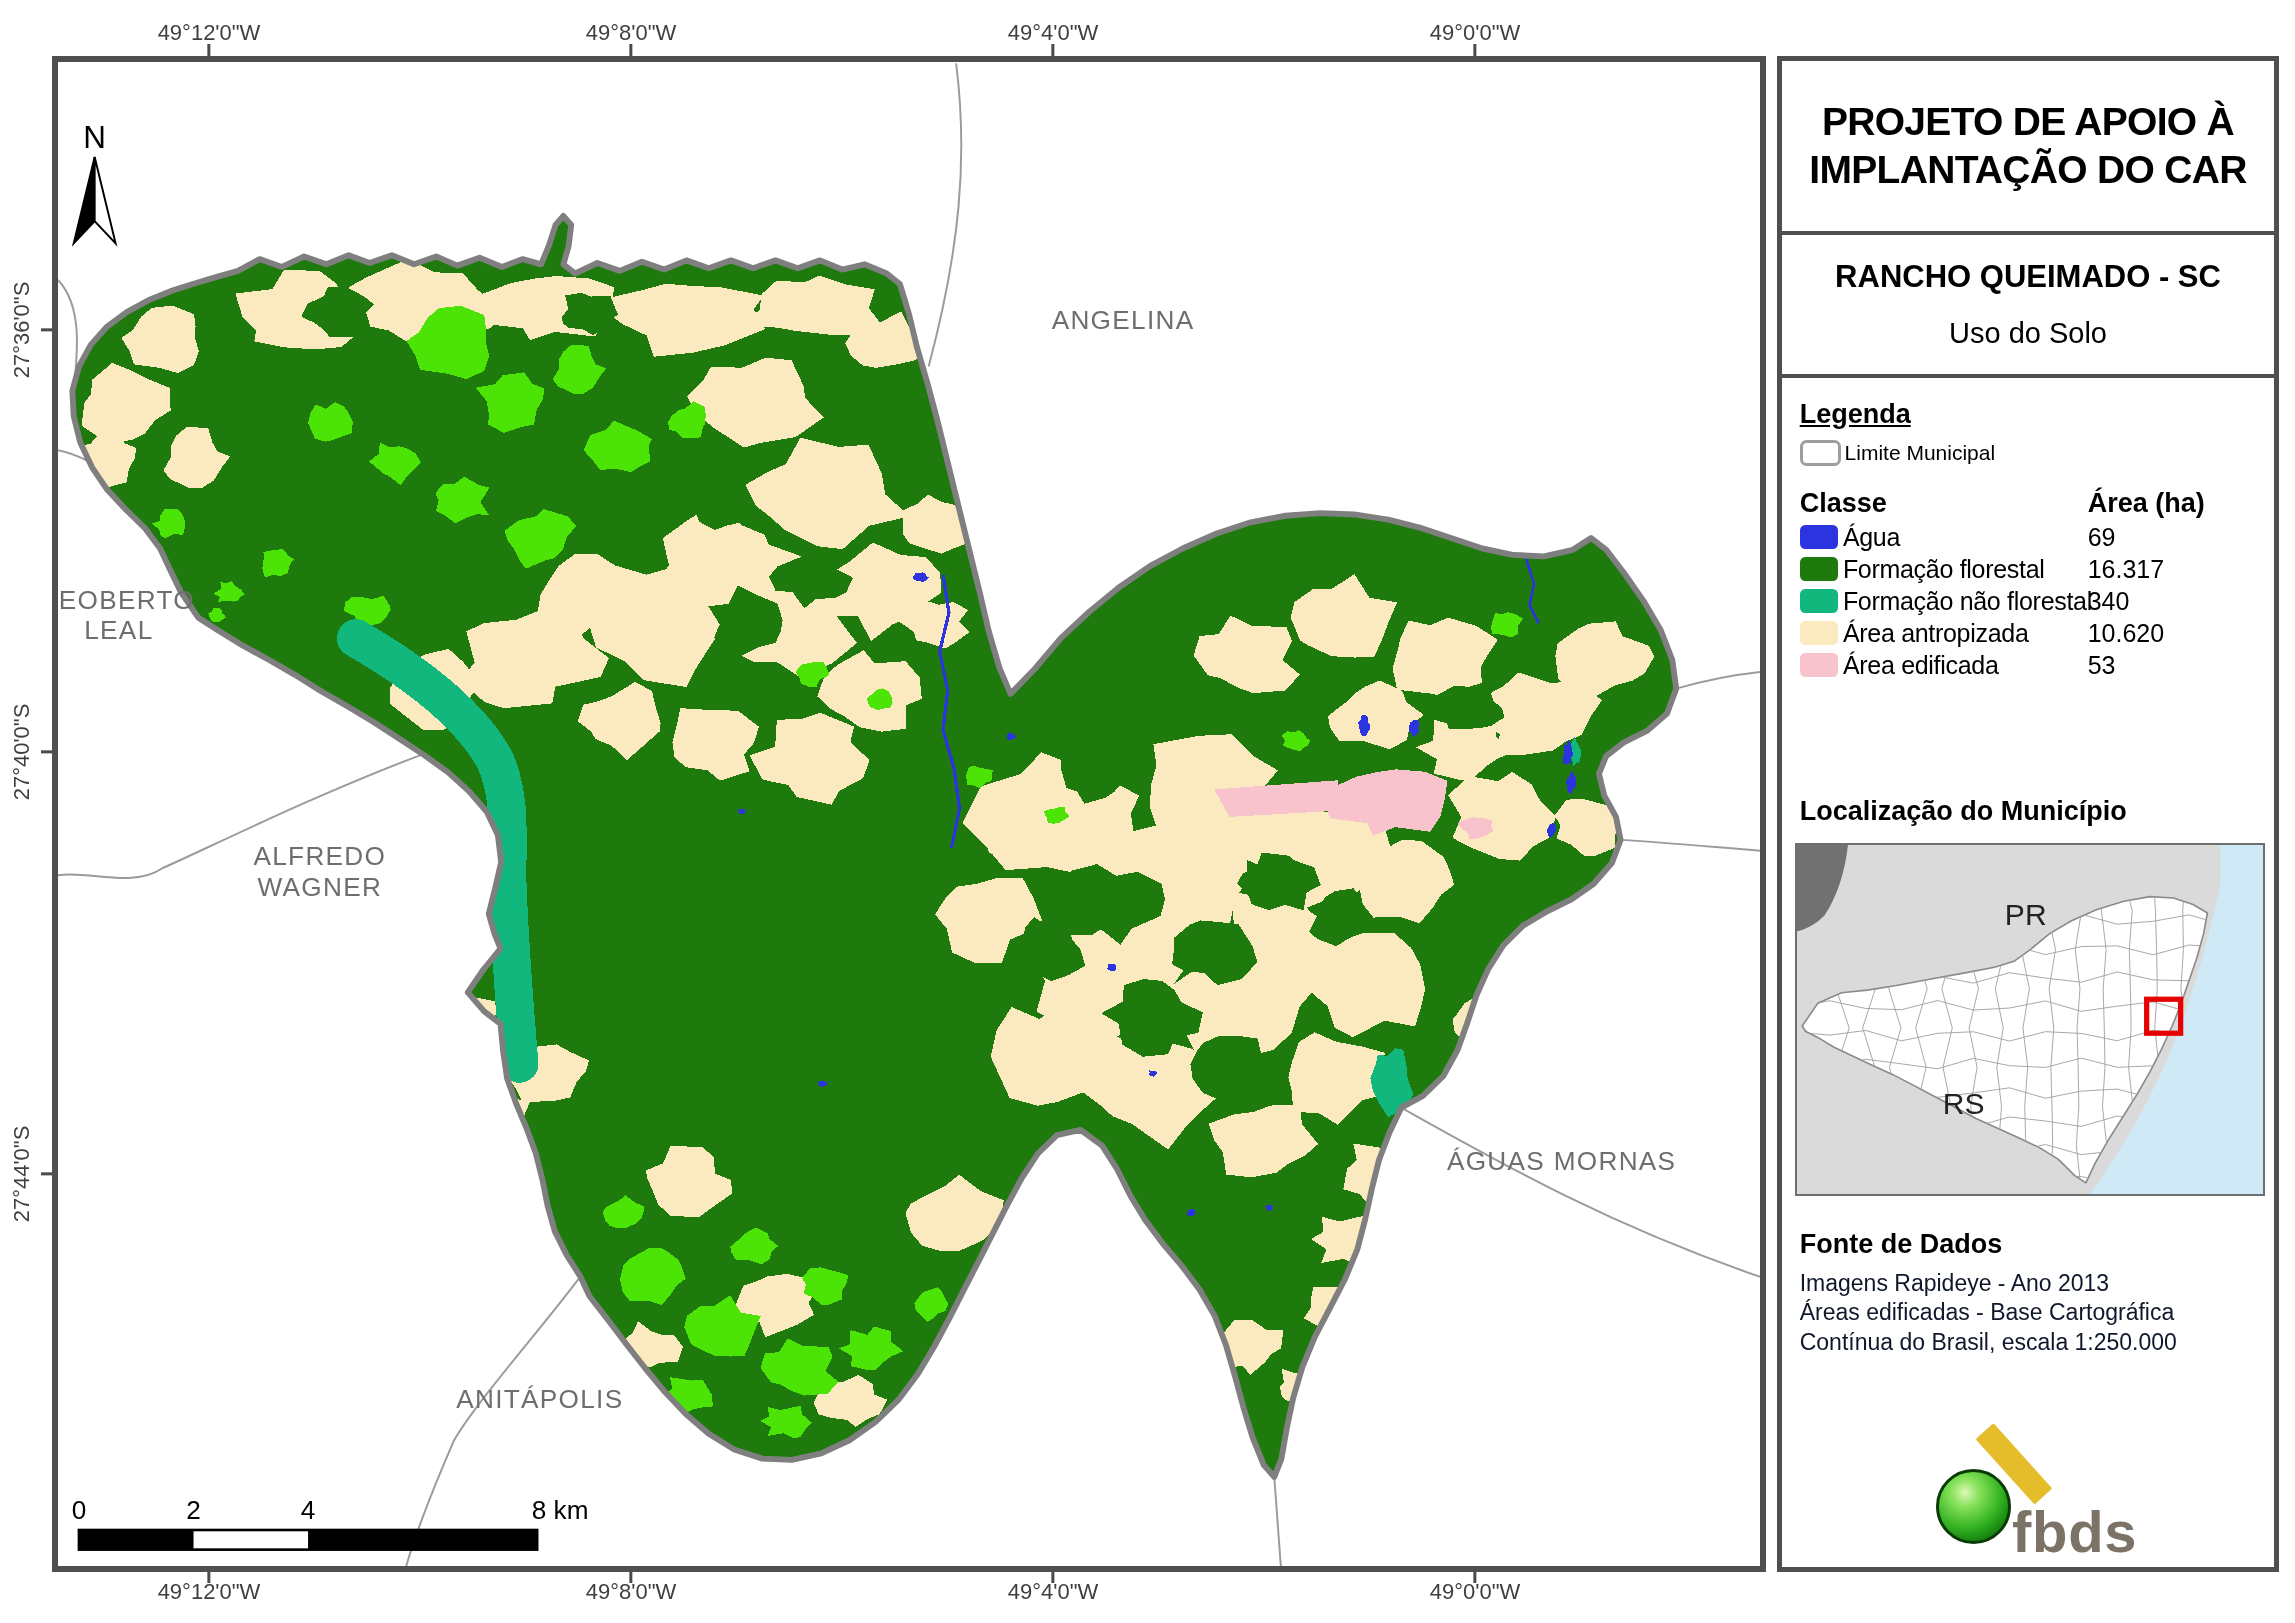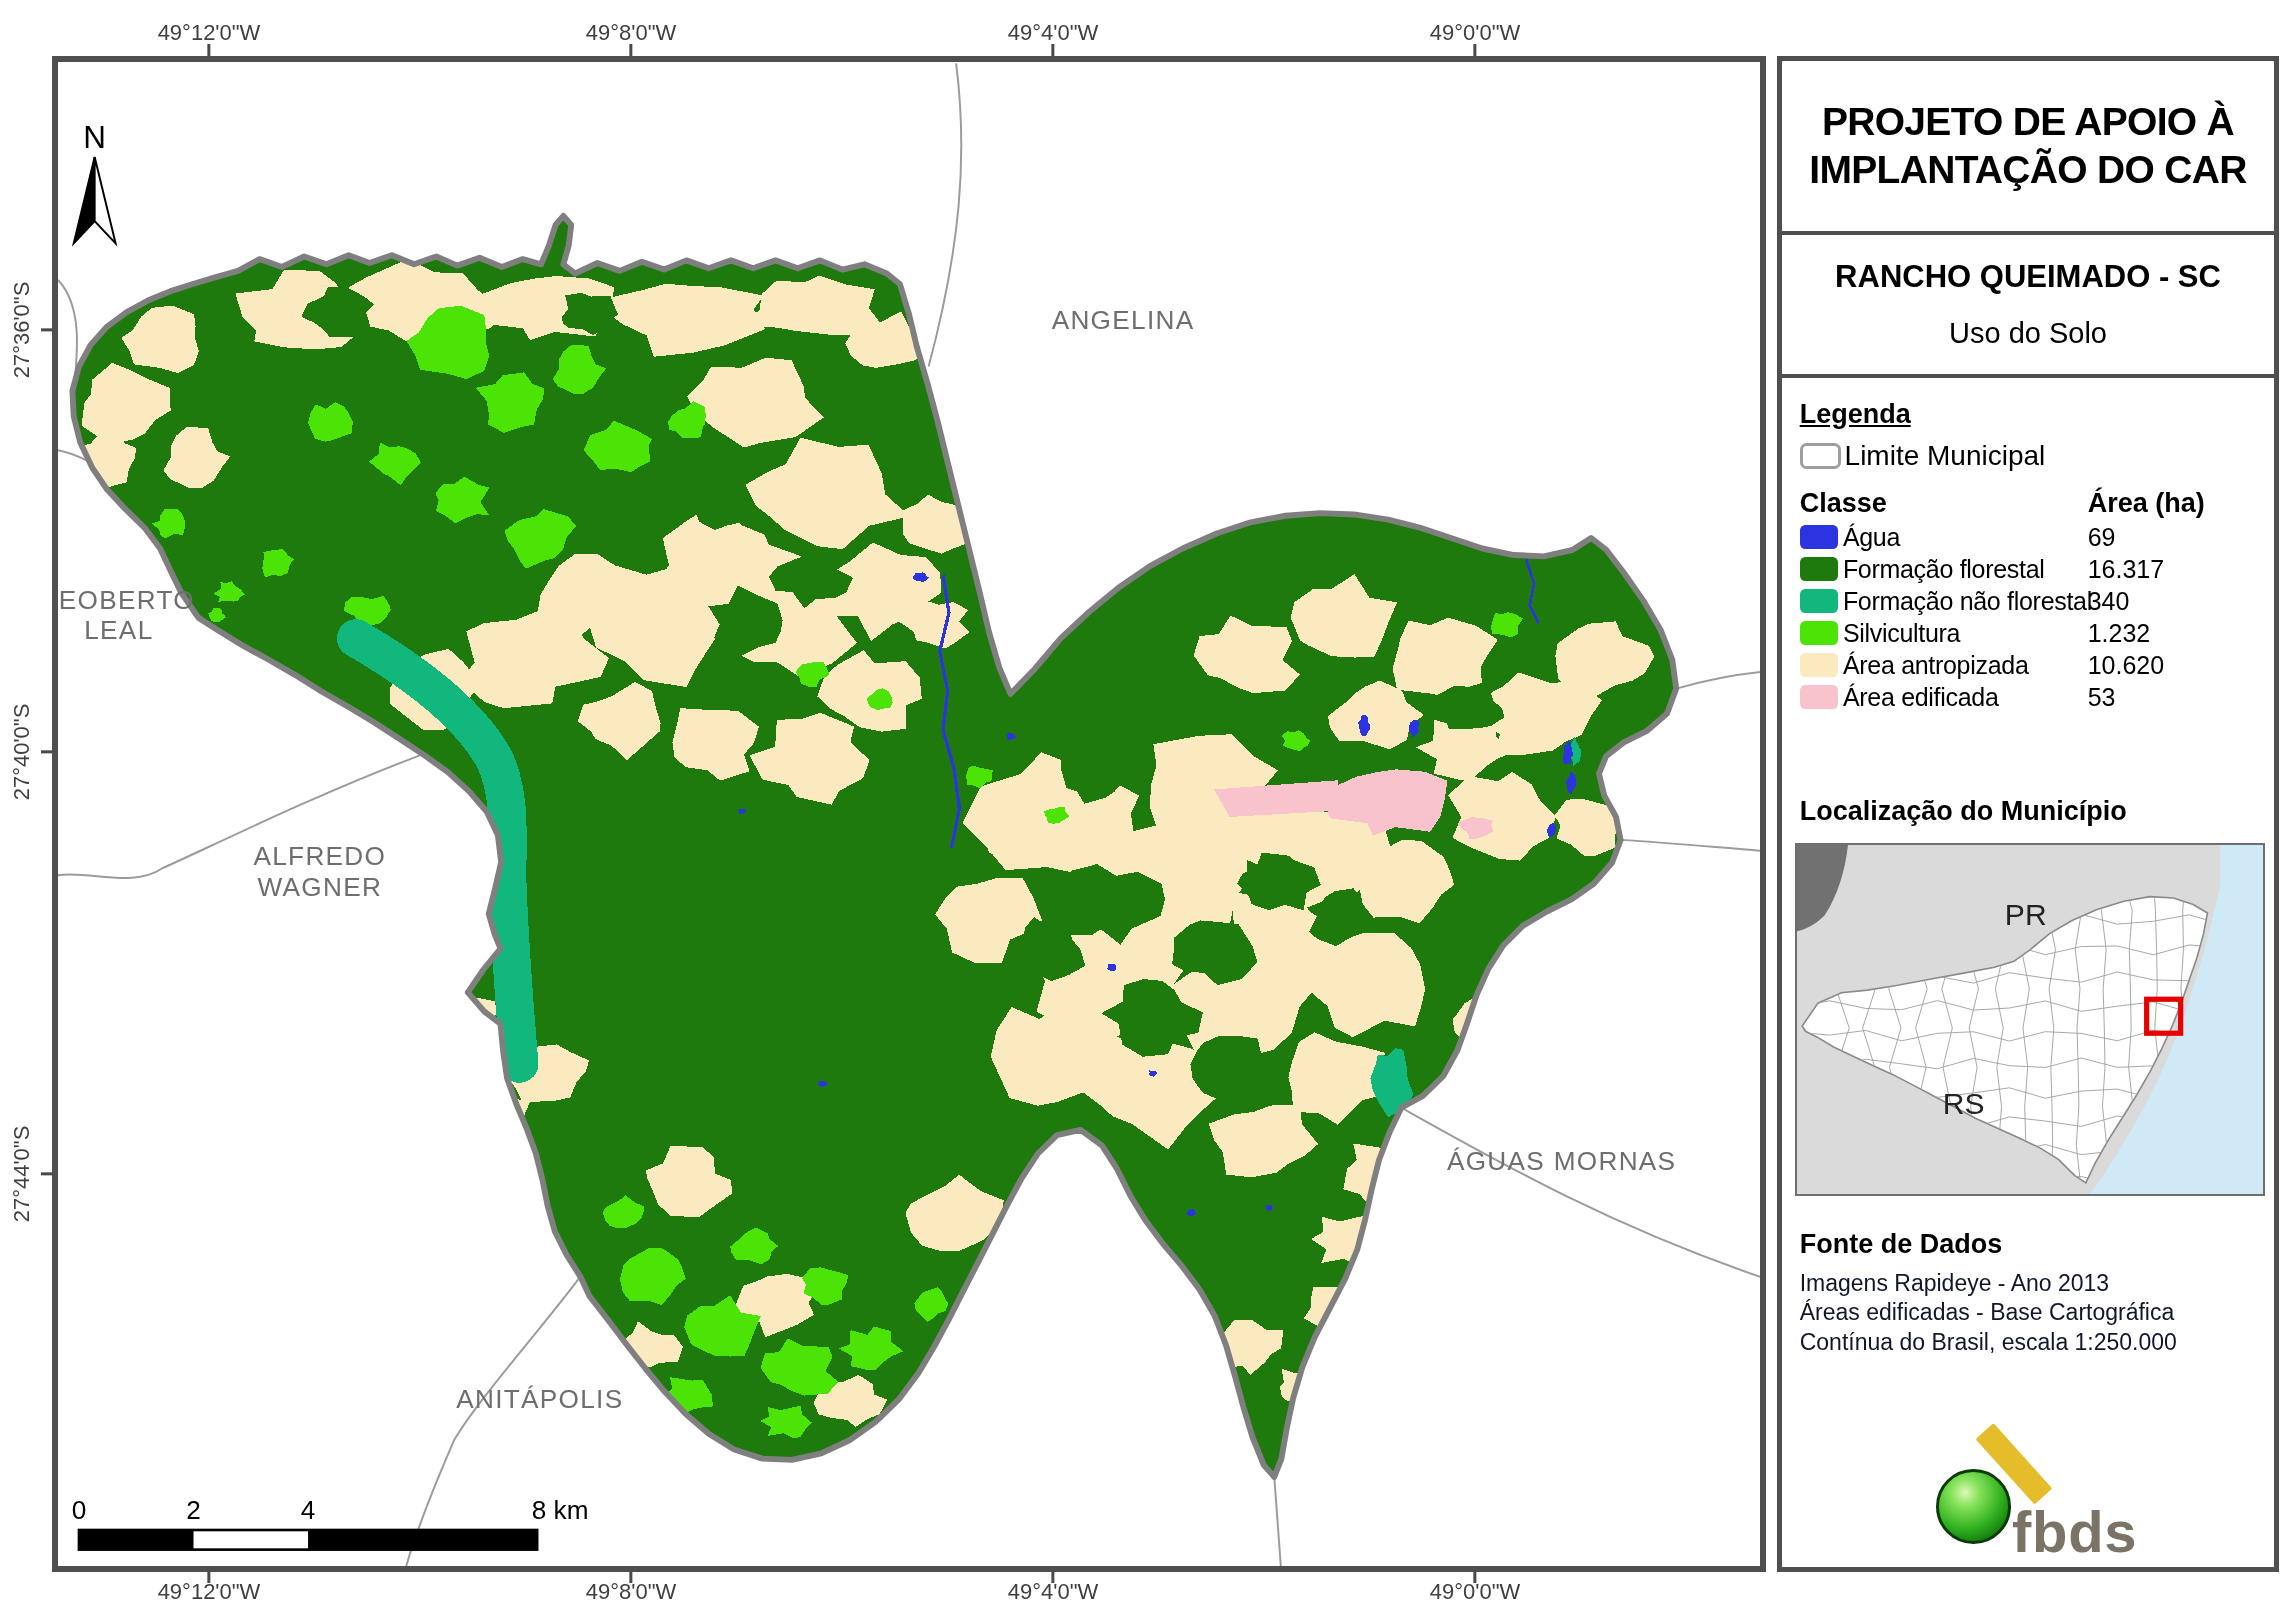--- a/index.html
+++ b/index.html
@@ -26,21 +26,21 @@
   #title-box{position:absolute;left:0;top:0;width:100%;height:174px;box-sizing:border-box;
              border-bottom:4.6px solid #4f4f4f;display:flex;align-items:center;justify-content:center;}
   #title-box .t{font-size:39px;font-weight:bold;text-align:center;line-height:1.22;letter-spacing:-0.7px;color:#000;}
   #subtitle-box{position:absolute;left:0;top:174px;width:100%;height:143px;box-sizing:border-box;
                 border-bottom:4.6px solid #4f4f4f;display:flex;flex-direction:column;align-items:center;justify-content:center;}
   #subtitle-box .s1{font-size:31px;font-weight:bold;color:#000;}
   #subtitle-box .s2{font-size:29px;margin-top:22px;color:#000;}
   .panel-h{position:absolute;left:17.7px;font-size:27px;font-weight:bold;color:#000;white-space:nowrap;}
   #limite-row{position:absolute;left:17.7px;top:379px;display:flex;align-items:center;}
   #limite-swatch{width:41px;height:26px;background:#fff;border:3.3px solid #9e9e9e;border-radius:6.5px;box-sizing:border-box;}
-  #limite-label{font-size:28px;color:#000;margin-left:3.9px;}
+  #limite-label{font-size:21px;color:#000;margin-left:3.9px;}
   #legend-head{position:absolute;left:17.7px;top:427px;width:458px;display:flex;}
   #legend-head .ch{font-size:27px;font-weight:bold;}
   #legend-head .ah{font-size:27px;font-weight:bold;position:absolute;left:288px;}
   #legend-rows{position:absolute;left:17.7px;top:460px;width:466px;}
   .lrow{position:relative;height:32px;display:flex;align-items:center;}
   .lswatch{width:38px;height:24px;border-radius:5.2px;flex:0 0 auto;}
   .llabel{font-size:25px;color:#000;margin-left:5.2px;white-space:nowrap;letter-spacing:-0.3px;}
   .lvalue{font-size:25px;color:#000;position:absolute;left:288px;}
   #inset-box{position:absolute;left:13px;top:782px;width:466px;height:349px;border:2.6px solid #6e6e6e;box-sizing:content-box;}
   #inset-svg{width:100%;height:100%;display:block;}
@@ -311,25 +311,20 @@
           <div class="lswatch" style="background: rgb(30, 122, 13);"></div>
           <div class="llabel">Formação florestal</div>
           <div class="lvalue">16.317</div>
         </div>
         <div class="lrow">
           <div class="lswatch" style="background: rgb(18, 183, 125);"></div>
           <div class="llabel">Formação não florestal</div>
           <div class="lvalue">340</div>
         </div>
         <div class="lrow">
-          <div class="lswatch" style="background: rgb(76, 228, 6);"></div>
-          <div class="llabel">Silvicultura</div>
-          <div class="lvalue">1.232</div>
-        </div>
-        <div class="lrow">
           <div class="lswatch" style="background: rgb(251, 233, 192);"></div>
           <div class="llabel">Área antropizada</div>
           <div class="lvalue">10.620</div>
         </div>
         <div class="lrow">
           <div class="lswatch" style="background: rgb(248, 195, 205);"></div>
           <div class="llabel">Área edificada</div>
           <div class="lvalue">53</div>
         </div>
       </div>

